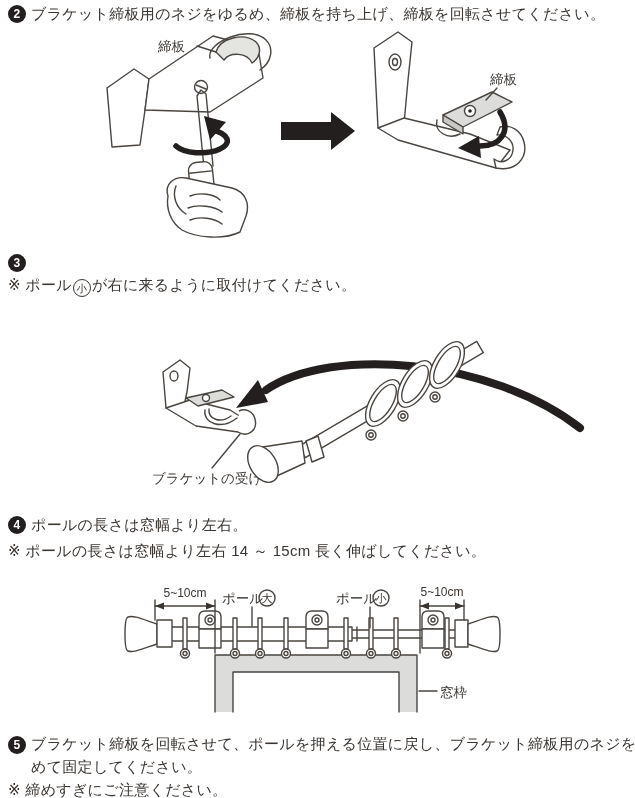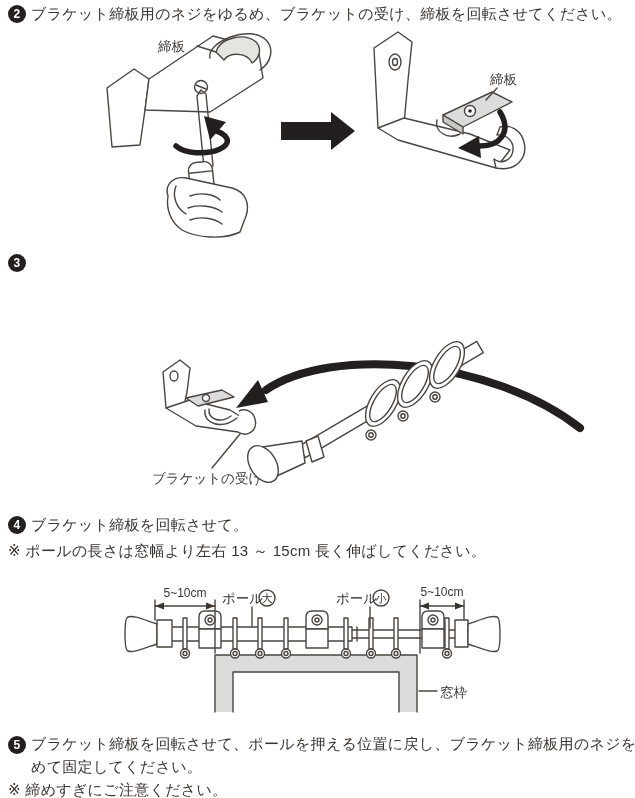--- a/index.html
+++ b/index.html
@@ -30,21 +30,21 @@
   .t11{font-size:11px;text-anchor:middle}
 </style>
 </head>
 <body>
 
 <div class="page">
 
   <div class="step" style="top:1px">
     <div class="line">
       <span class="badge">2</span>
-      <span>ブラケット締板用のネジをゆるめ、ブラケットの受け、締板を回転させてください。</span>
+      <span>ブラケット締板用のネジをゆるめ、締板を持ち上げ、締板を回転させてください。</span>
     </div>
   </div>
 
   <svg class="illus" style="top:30px" width="635" height="215" viewBox="0 30 635 215">
     <g>
       <path class="sw" d="M112,147 L107,88 L134,69 L149,79 L145,110 L140,145 Z"></path>
       <path class="sw" d="M149,79 L213,36 L258,48 L263,78 L210,112 L145,110 Z"></path>
       <path class="s" d="M210,58 C206,42 250,24 266,40 C274,48 272,62 260,70"></path>
       <path class="sl" d="M216,52 C220,38 244,32 256,42 C262,48 260,58 252,63 C247,52 230,52 224,60 Z"></path>
       <circle class="sw" cx="201" cy="87" r="6.5"></circle>
@@ -88,20 +88,23 @@
     <g>
       <text class="t14" x="490" y="84">締板</text>
       <line class="s" x1="497" y1="88" x2="486" y2="100"></line>
     </g>
   </svg>
 
   <div class="step" style="top:250px">
     <div class="line">
       <span class="badge">3</span>
     </div>
+    <div>
+      <span>※ ポール</span><span class="cchar">小</span><span>が右に来るように取付けてください。</span>
+    </div>
   </div>
 
   <svg class="illus" style="top:330px" width="635" height="180" viewBox="0 330 635 180">
     <g>
       <path class="sw" d="M166,408 L163,372 L180,360 L190,368 L187,392 L184,406 Z"></path>
       <ellipse class="sw" cx="174" cy="376" rx="4" ry="5"></ellipse>
       <path class="sw" d="M166,408 L190,400 L230,410 L246,420 L238,432 L196,426 Z"></path>
       <path class="sw" d="M238,432 C248,438 258,430 255,419 C253,411 245,408 239,411"></path>
       <polygon class="sg" points="186,398 222,390 234,397 198,406"></polygon>
       <circle class="sw" cx="206" cy="398" r="3.5"></circle>
@@ -138,23 +141,23 @@
         <ellipse class="s" cx="447" cy="365" rx="9" ry="21" transform="rotate(31 447 365)"></ellipse>
         <circle class="sw" cx="435" cy="397" r="5"></circle>
           <circle class="s" cx="435" cy="397" r="2.2"></circle>
       </g>
     </g>
   </svg>
 
   <div class="step" style="top:512px">
     <div class="line">
       <span class="badge">4</span>
-      <span>ブラケット締板を回転させて。</span>
-    </div>
-    <div>※ ポールの長さは窓幅より左右 13 ～ 15cm 長く伸ばしてください。</div>
+      <span>ポールの長さは窓幅より左右。</span>
+    </div>
+    <div>※ ポールの長さは窓幅より左右 14 ～ 15cm 長く伸ばしてください。</div>
   </div>
 
   <svg class="illus" style="top:568px" width="635" height="152" viewBox="0 568 635 152">
     <g>
       <path class="gfill" d="M215,655 H417 V712 H399 V672 H233 V712 H215 Z"></path>
       <path class="s" d="M215,712 V655 H417 V712 M233,712 V672 H399 V712"></path>
     </g>
     <g>
       <path class="s" d="M172,627 H352 M172,641 H352 M352,630 H455 M352,638 H455 M352,627 V641 M357,627 V641"></path>
     </g>

